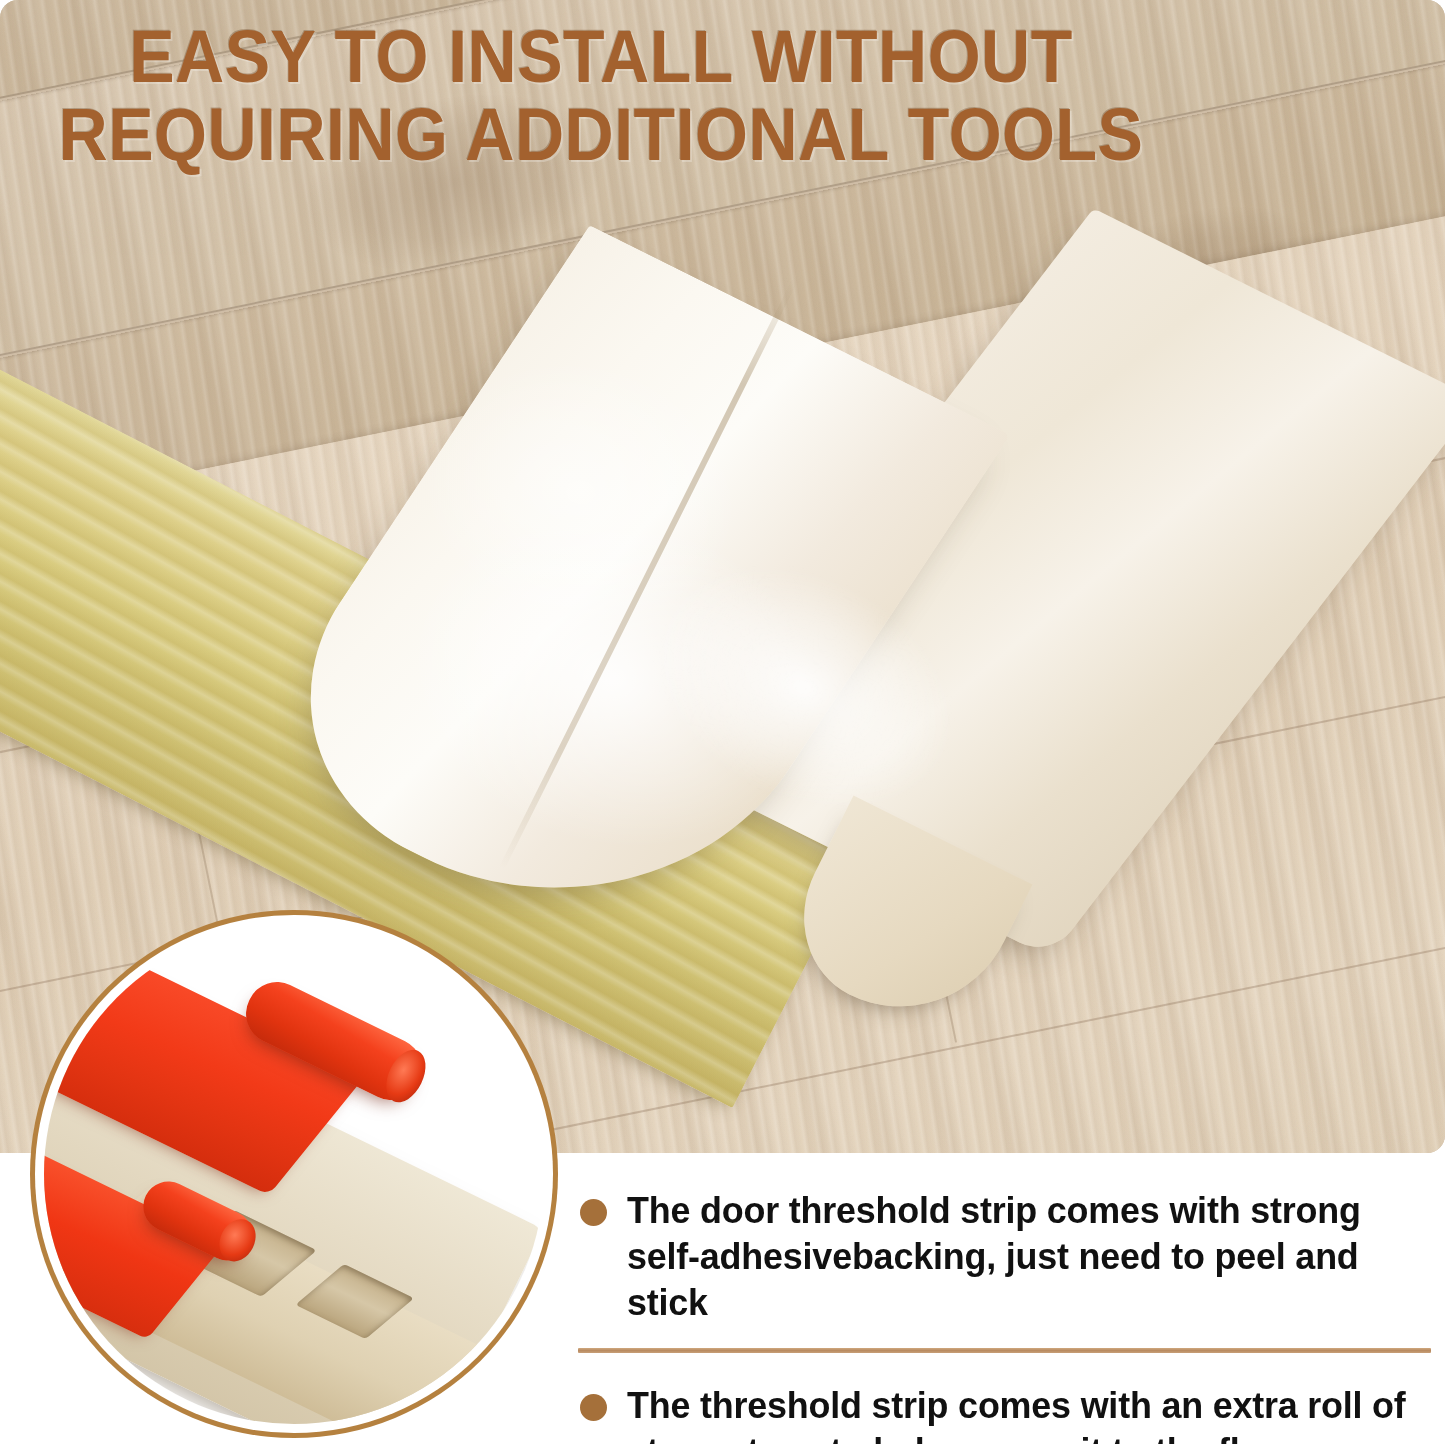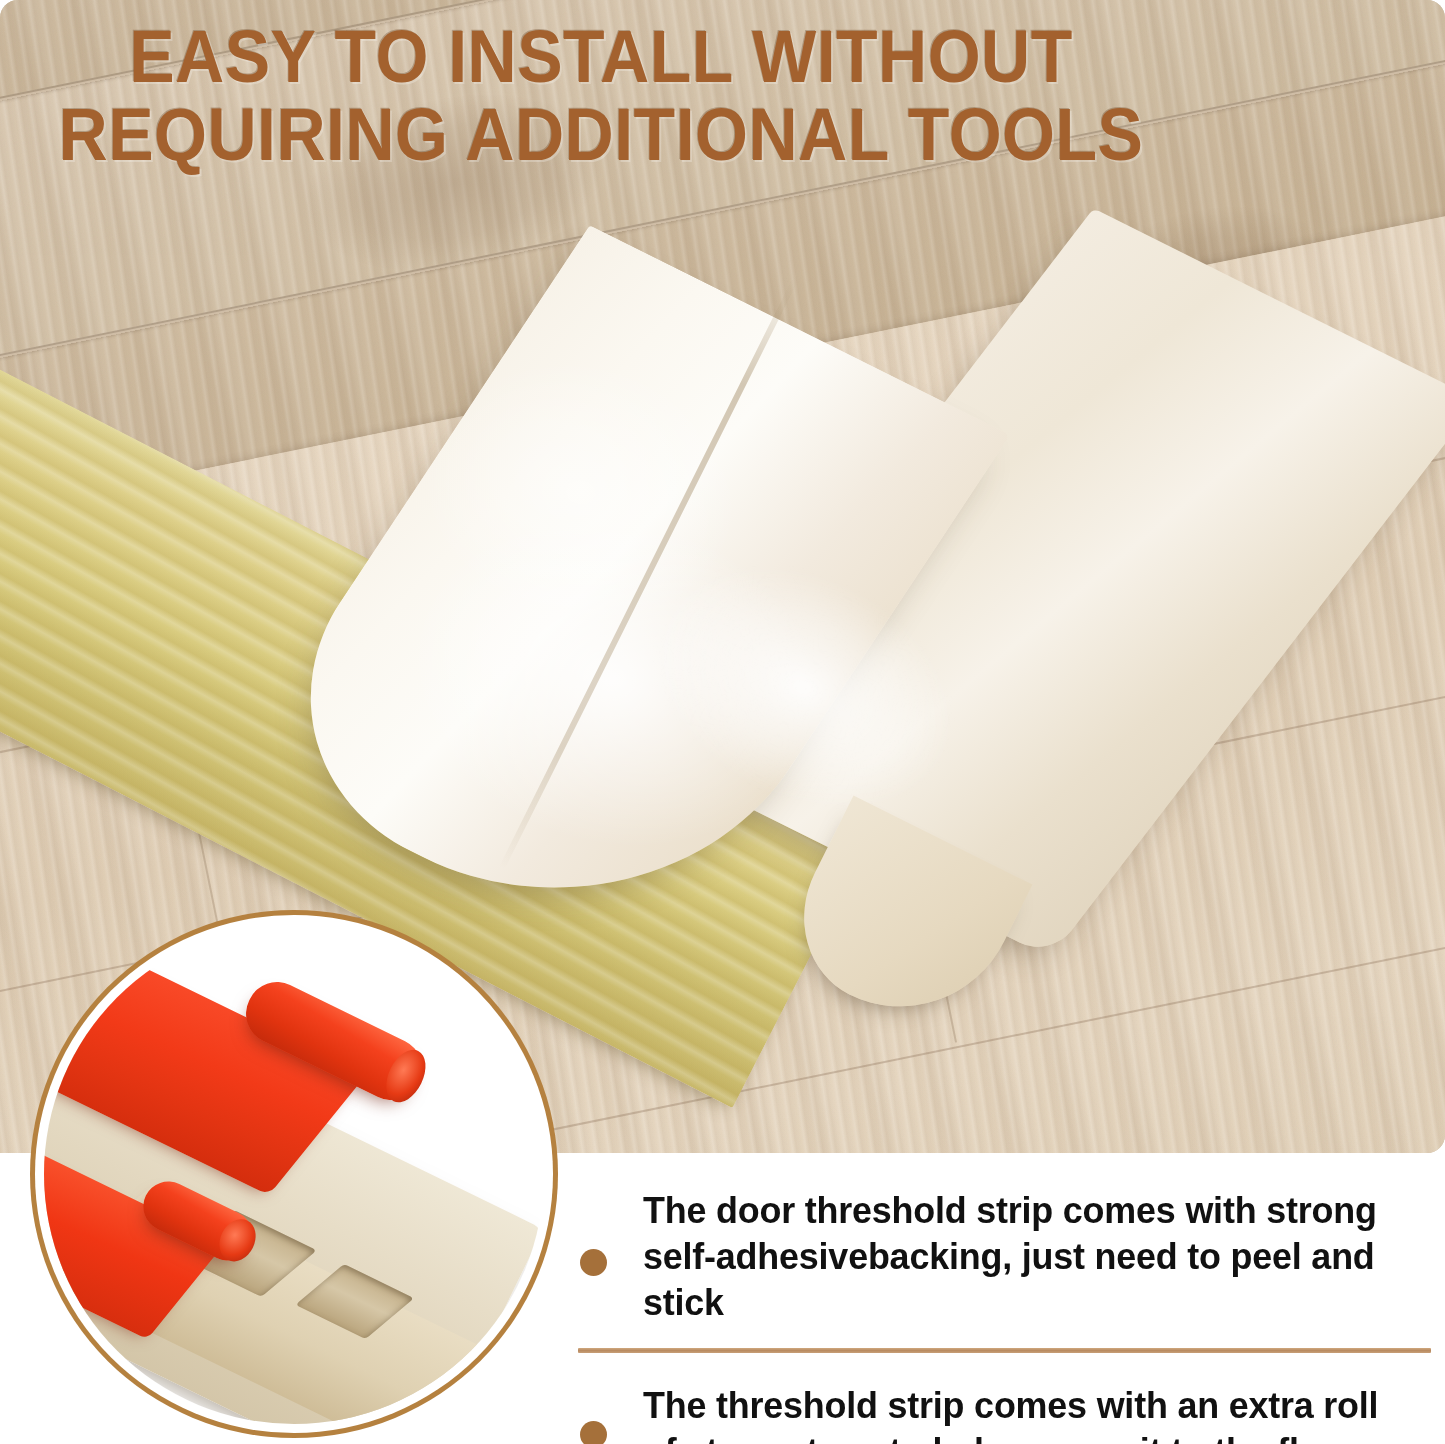--- a/index.html
+++ b/index.html
@@ -279,22 +279,22 @@
   
   #textpanel{
     position:absolute;
     left:560px; top:1162px;
     width:885px; height:282px;
     background:#ffffff;
     z-index:28;
   }
   .bullet-row{
     display:flex;
-    align-items:center;
-    gap:36px;
+    align-items:flex-start;
+    gap:20px;
     padding:0 0 0 20px;
   }
   #bullet-1{ padding-top:26px; }
   #bullet-2{ padding-top:30px; }
   .dot{
     flex:0 0 auto;
     width:27px; height:27px;
     border-radius:50%;
     background:#a5703a;
     margin-top:11px;

